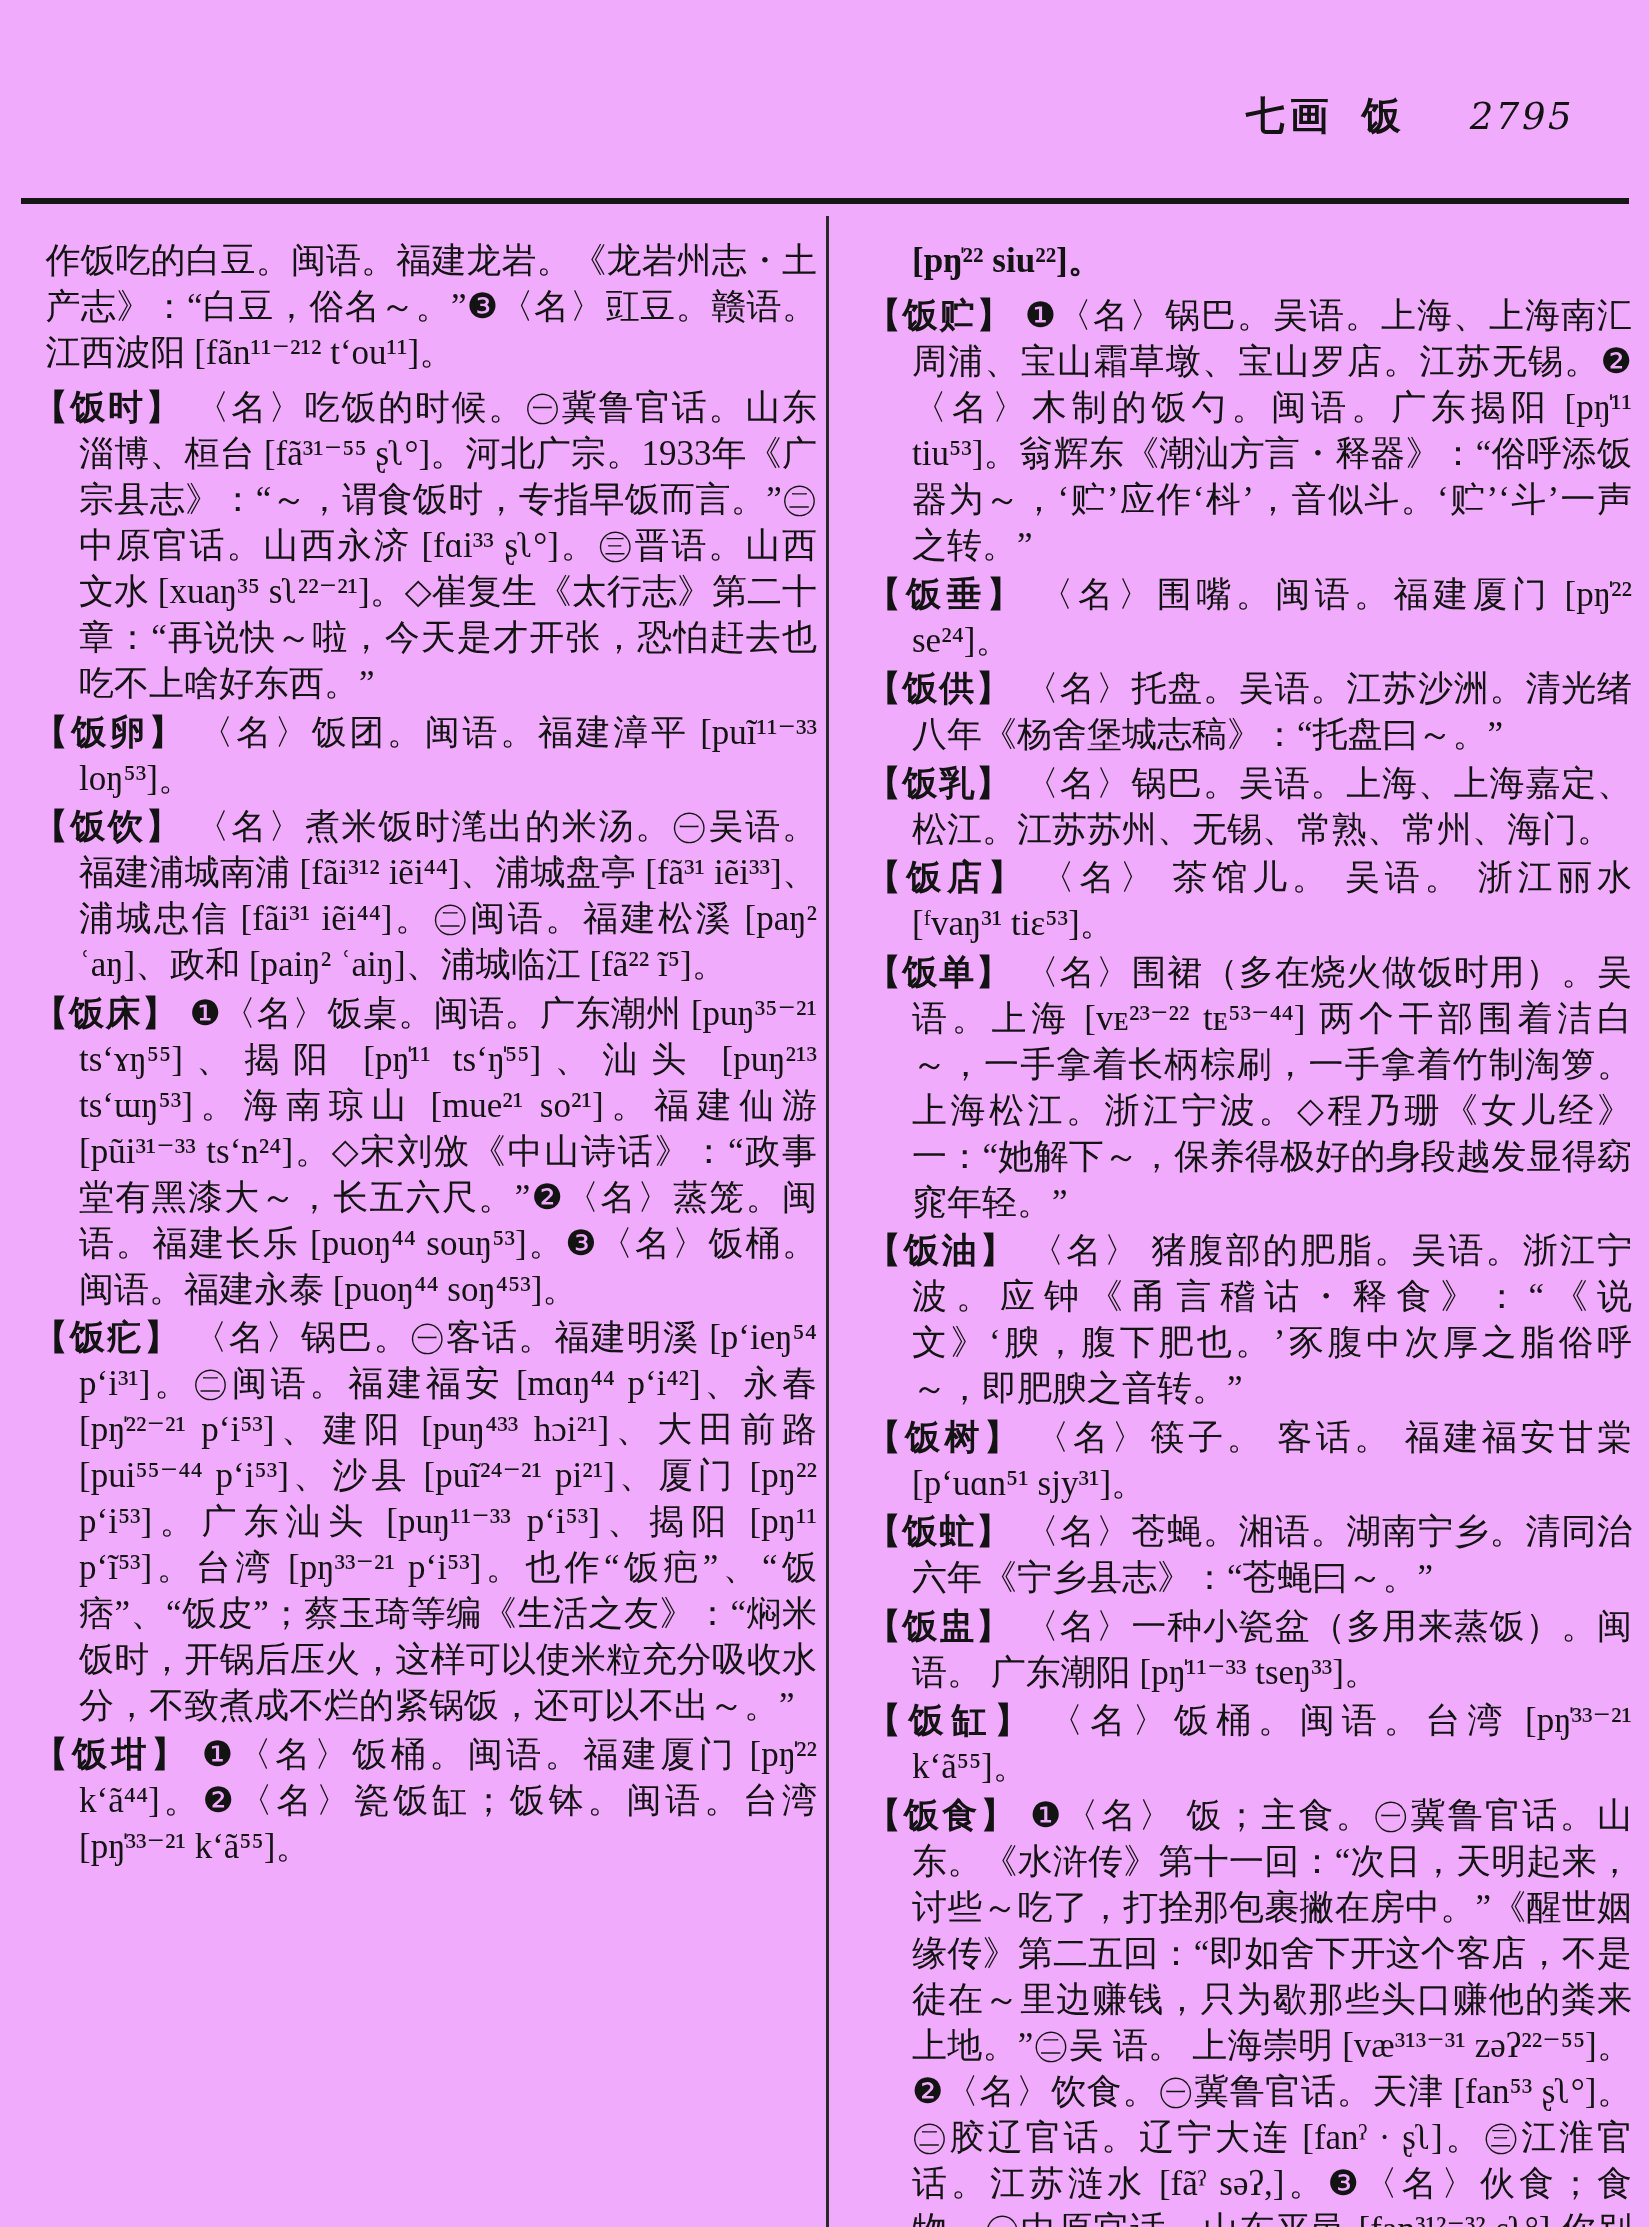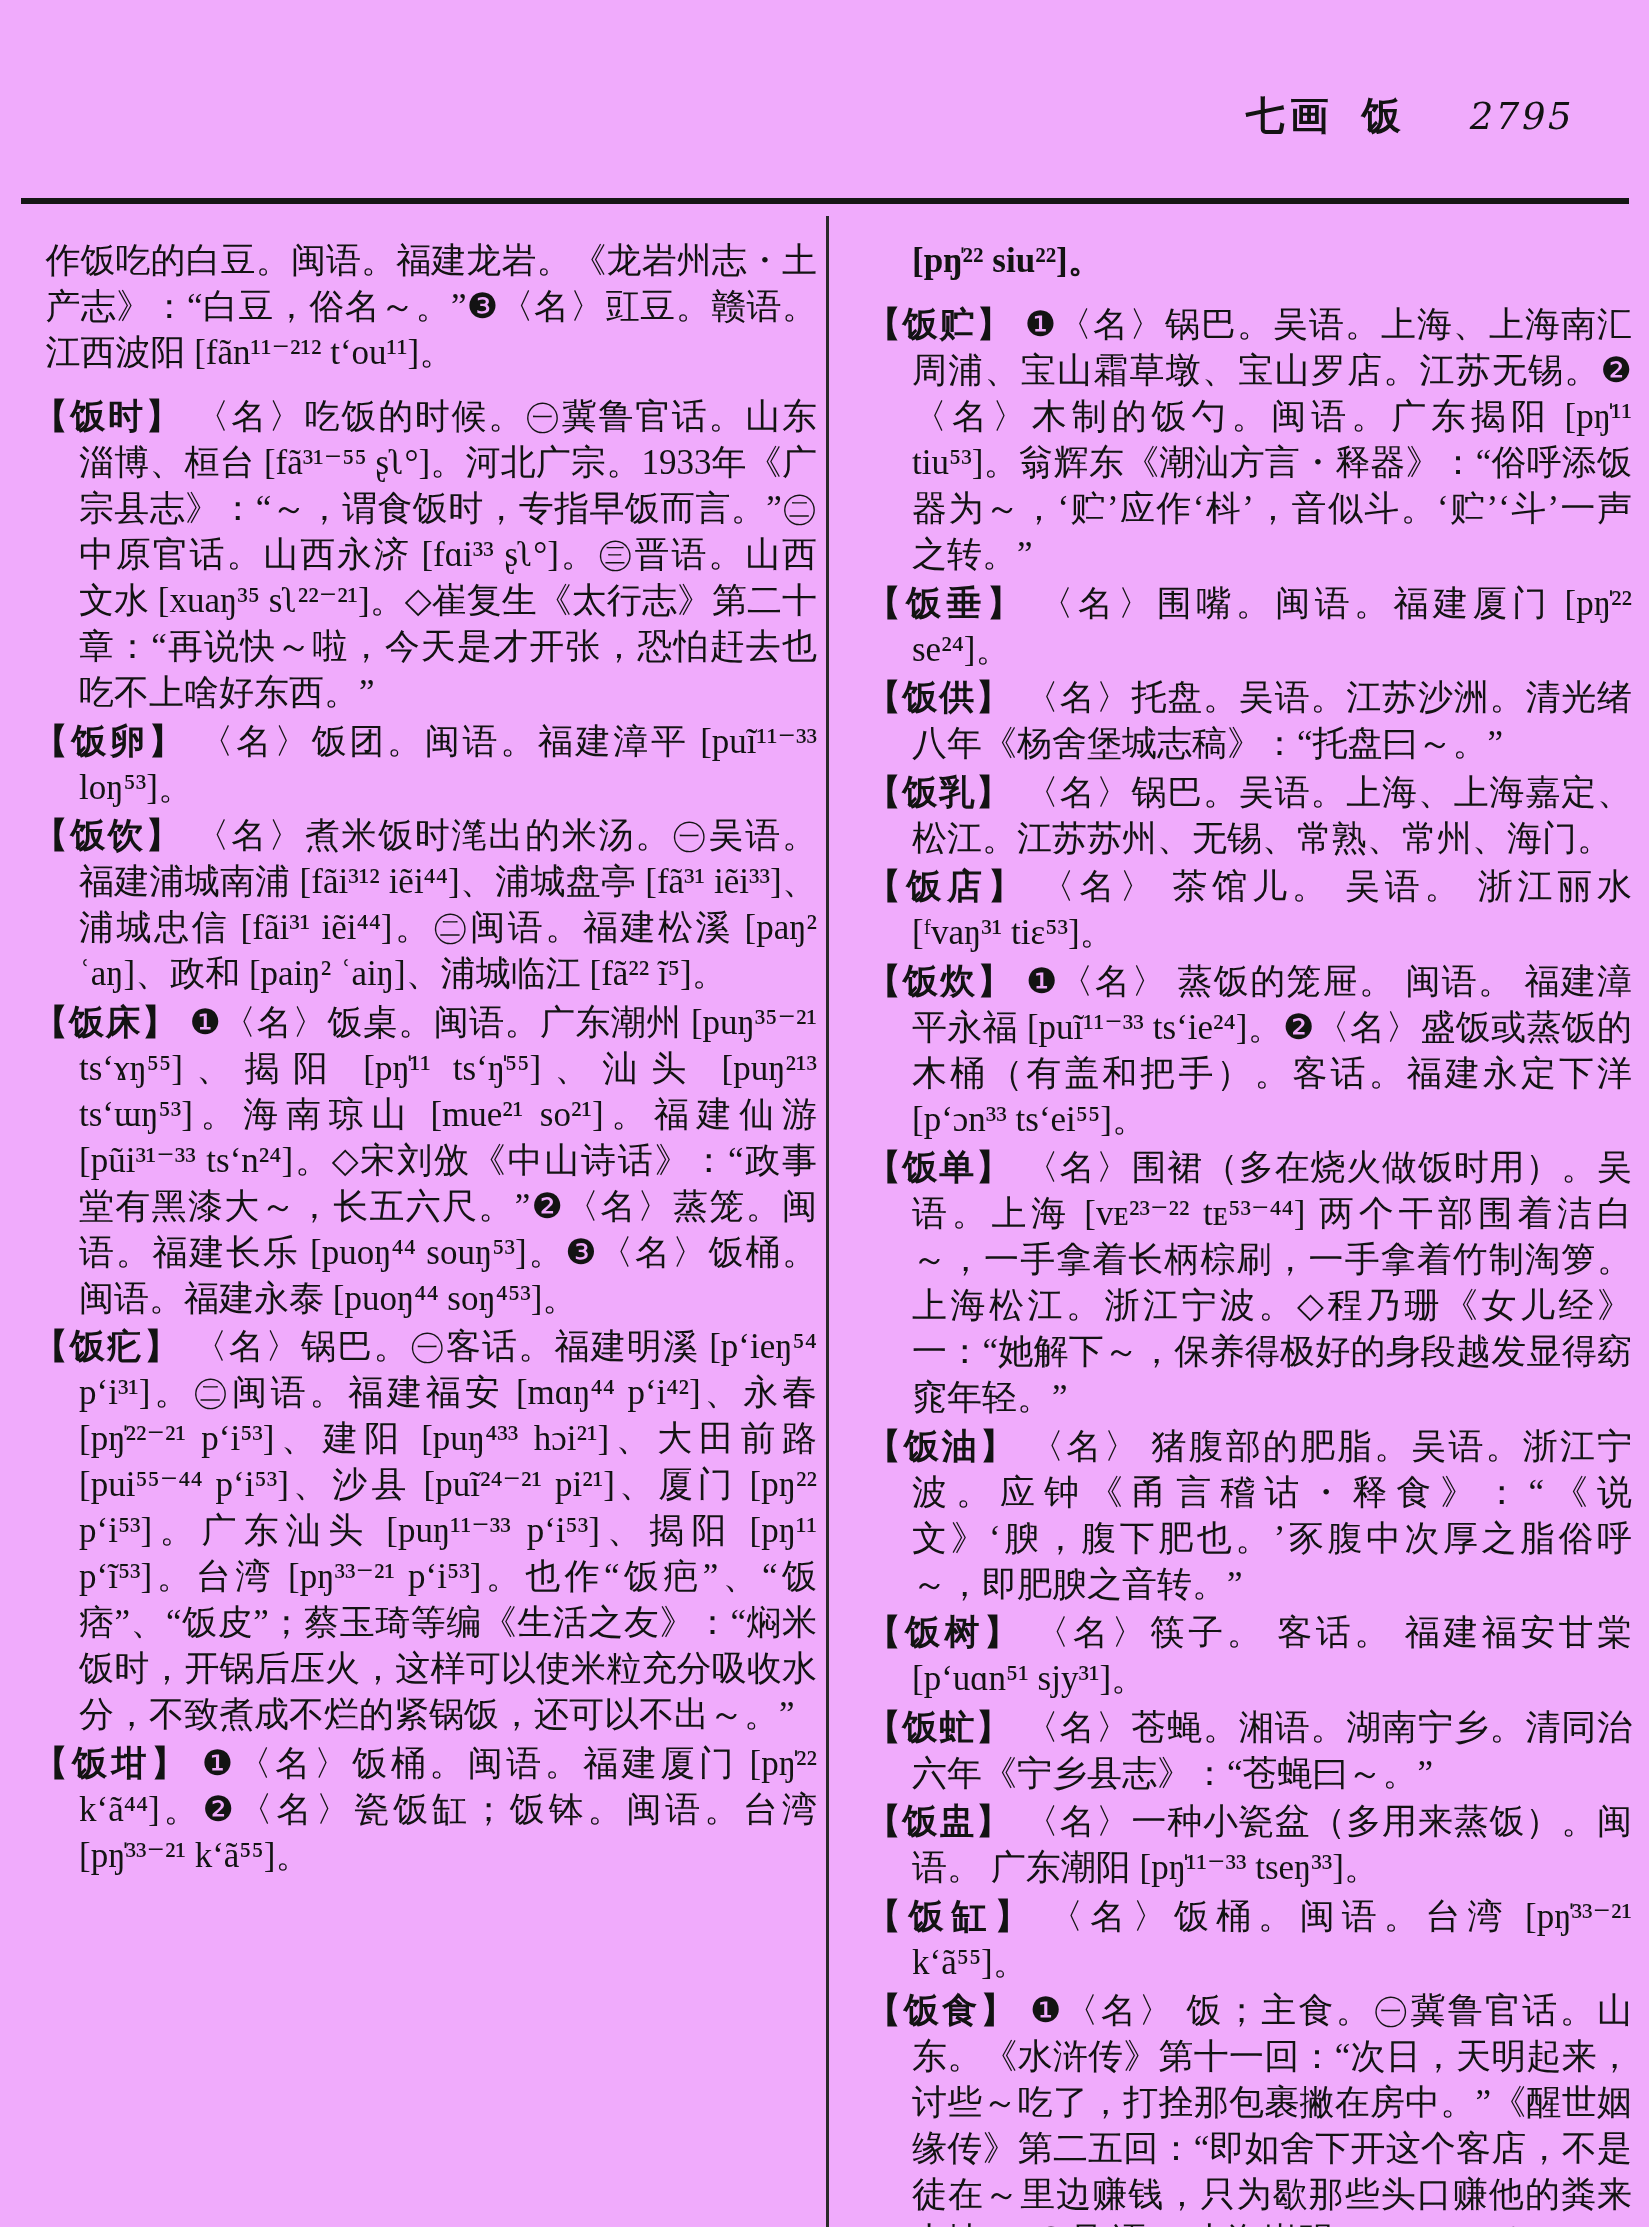--- a/index.html
+++ b/index.html
@@ -71,21 +71,21 @@
     padding-left: 46px;
     text-indent: -46px;
     margin-bottom: 2.5px;
   }
   .entry .hw {
     font-weight: bold;
     margin-right: 11.5px;
     letter-spacing: 0.8px;
   }
   .cont {
-    margin-bottom: 18px;
+    margin-bottom: 9px;
   }
   .col-left  .cont { padding-left: 12.4px; }
   .col-right .cont { padding-left: 46px; font-weight: bold; }
 </style>
 </head>
 <body>
 
 <div class="page">
 
   <div class="header">
@@ -106,21 +106,20 @@
       <div class="entry"><span class="hw">【饭疕】</span><span>〈名〉锅巴。㊀客话。福建明溪 [p‘ieŋ⁵⁴ p‘i³¹]。㊁闽语。福建福安 [mɑŋ⁴⁴ p‘i⁴²]、永春 [pŋ̍²²⁻²¹ p‘i⁵³]、建阳 [puŋ⁴³³ hɔi²¹]、大田前路 [pui⁵⁵⁻⁴⁴ p‘i⁵³]、沙县 [puĩ²⁴⁻²¹ pi²¹]、厦门 [pŋ²² p‘i⁵³]。广东汕头 [puŋ¹¹⁻³³ p‘i⁵³]、揭阳 [pŋ¹¹ p‘ĩ⁵³]。台湾 [pŋ³³⁻²¹ p‘i⁵³]。也作“饭疤”、“饭痞”、“饭皮”；蔡玉琦等编《生活之友》：“焖米饭时，开锅后压火，这样可以使米粒充分吸收水分，不致煮成不烂的紧锅饭，还可以不出～。”</span></div>
       <div class="entry"><span class="hw">【饭坩】</span><span>❶〈名〉饭桶。闽语。福建厦门 [pŋ̍²² k‘ã⁴⁴]。❷〈名〉瓷饭缸；饭钵。闽语。台湾 [pŋ̍³³⁻²¹ k‘ã⁵⁵]。</span></div>
     </div>
   <div class="col col-right" id="col-right">
       <div class="cont">[pŋ̍²² siu²²]。</div>
       <div class="entry"><span class="hw">【饭贮】</span><span>❶〈名〉锅巴。吴语。上海、上海南汇周浦、宝山霜草墩、宝山罗店。江苏无锡。❷〈名〉木制的饭勺。闽语。广东揭阳 [pŋ̍¹¹ tiu⁵³]。翁辉东《潮汕方言・释器》：“俗呼添饭器为～，‘贮’应作‘枓’，音似斗。‘贮’‘斗’一声之转。”</span></div>
       <div class="entry"><span class="hw">【饭垂】</span><span>〈名〉围嘴。闽语。福建厦门 [pŋ̍²² se²⁴]。</span></div>
       <div class="entry"><span class="hw">【饭供】</span><span>〈名〉托盘。吴语。江苏沙洲。清光绪八年《杨舍堡城志稿》：“托盘曰～。”</span></div>
       <div class="entry"><span class="hw">【饭乳】</span><span>〈名〉锅巴。吴语。上海、上海嘉定、松江。江苏苏州、无锡、常熟、常州、海门。</span></div>
       <div class="entry"><span class="hw">【饭店】</span><span>〈名〉 茶馆儿。 吴语。 浙江丽水 [ᶠvaŋ³¹ tiɛ⁵³]。</span></div>
-      <div class="entry"><span class="hw">【饭炊】</span><span>❶〈名〉 蒸饭的笼屉。 闽语。 福建漳平永福 [puĩ¹¹⁻³³ ts‘ie²⁴]。❷〈名〉盛饭或蒸饭的木桶（有盖和把手）。客话。福建永定下洋 [p‘ɔn³³ ts‘ei⁵⁵]。</span></div>
       <div class="entry"><span class="hw">【饭单】</span><span>〈名〉围裙（多在烧火做饭时用）。吴语。上海 [vᴇ²³⁻²² tᴇ⁵³⁻⁴⁴] 两个干部围着洁白～，一手拿着长柄棕刷，一手拿着竹制淘箩。上海松江。浙江宁波。◇程乃珊《女儿经》一：“她解下～，保养得极好的身段越发显得窈窕年轻。”</span></div>
       <div class="entry"><span class="hw">【饭油】</span><span>〈名〉 猪腹部的肥脂。吴语。浙江宁波。应钟《甬言稽诂・释食》：“《说文》‘腴，腹下肥也。’豕腹中次厚之脂俗呼～，即肥腴之音转。”</span></div>
       <div class="entry"><span class="hw">【饭树】</span><span>〈名〉筷子。 客话。 福建福安甘棠 [p‘uɑn⁵¹ sjy³¹]。</span></div>
       <div class="entry"><span class="hw">【饭虻】</span><span>〈名〉苍蝇。湘语。湖南宁乡。清同治六年《宁乡县志》：“苍蝇曰～。”</span></div>
       <div class="entry"><span class="hw">【饭盅】</span><span>〈名〉一种小瓷盆（多用来蒸饭）。闽 语。 广东潮阳 [pŋ̍¹¹⁻³³ tseŋ³³]。</span></div>
       <div class="entry"><span class="hw">【饭缸】</span><span>〈名〉饭桶。闽语。台湾 [pŋ̍³³⁻²¹ k‘ã⁵⁵]。</span></div>
       <div class="entry"><span class="hw">【饭食】</span><span>❶〈名〉 饭；主食。㊀冀鲁官话。山东。《水浒传》第十一回：“次日，天明起来，讨些～吃了，打拴那包裹撇在房中。”《醒世姻缘传》第二五回：“即如舍下开这个客店，不是徒在～里边赚钱，只为歇那些头口赚他的粪来上地。”㊁吴 语。 上海崇明 [væ³¹³⁻³¹ zəʔ²²⁻⁵⁵]。❷〈名〉饮食。㊀冀鲁官话。天津 [fan⁵³ ʂʅ°]。㊁胶辽官话。辽宁大连 [fanˀ · ʂʅ]。㊂江淮官话。江苏涟水 [fãˀ səʔ,]。❸〈名〉伙食；食物。㊀中原官话。山东平邑 [fan³¹²⁻³² ʂʅ°] 你别闲～孬，这样就不错。㊁胶辽官话。山东荣成 [fan⁴⁴³ ʃʅ°] 你</span></div>
     </div>
 
 </div>

